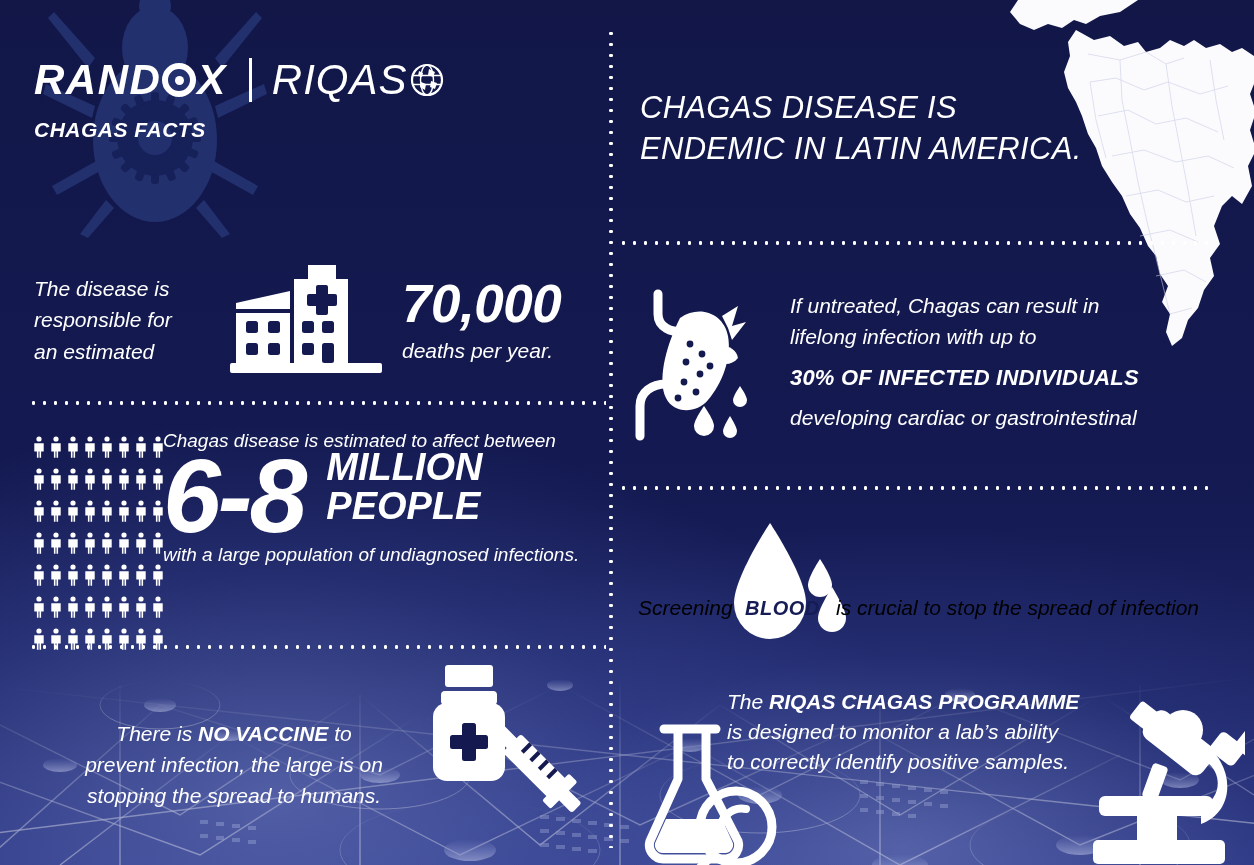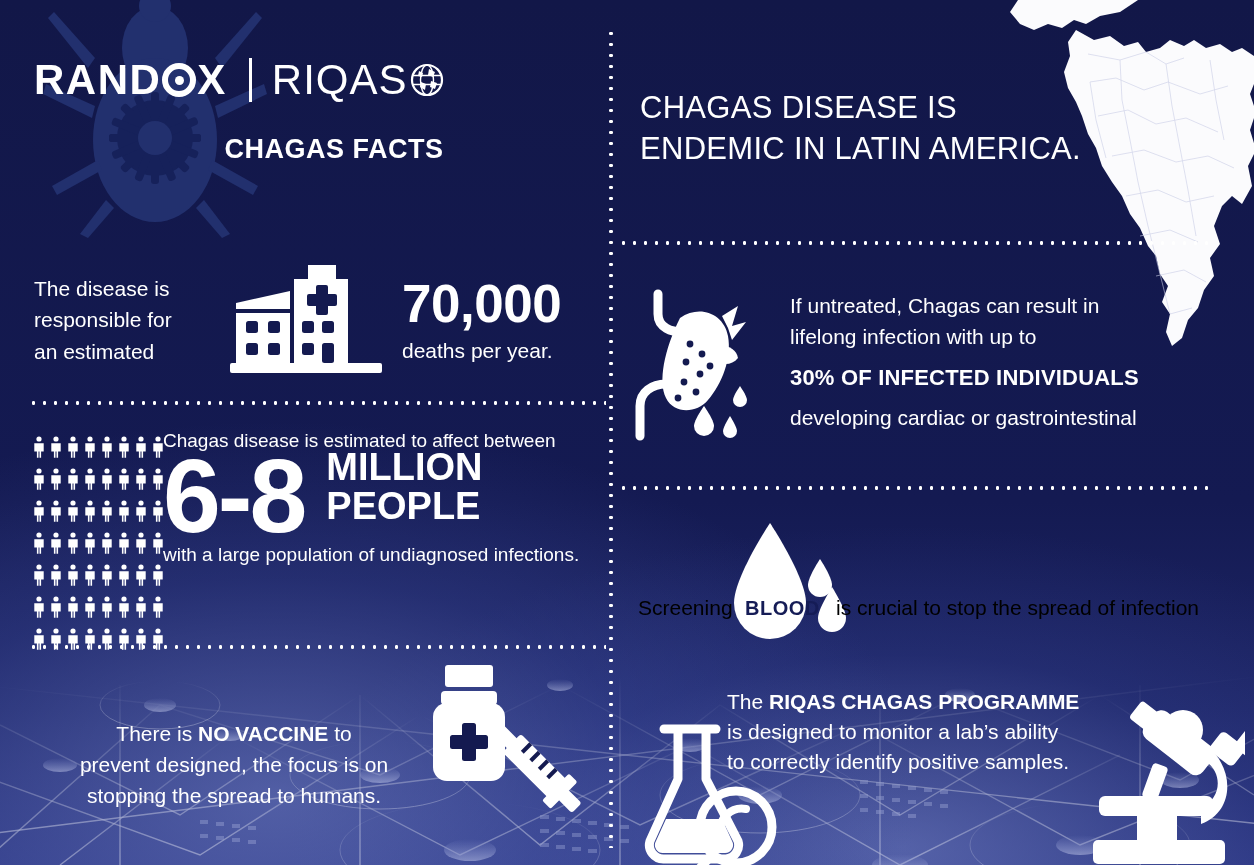--- a/index.html
+++ b/index.html
@@ -14,20 +14,21 @@
 
   .poster {
     position: relative;
     width: 1254px;
     height: 865px;
     background:
       radial-gradient(ellipse 900px 520px at 22% 92%, rgba(118,134,205,0.55) 0%, rgba(70,86,170,0.28) 42%, rgba(20,26,80,0) 72%),
       radial-gradient(ellipse 820px 430px at 72% 98%, rgba(126,142,210,0.50) 0%, rgba(60,76,160,0.22) 45%, rgba(20,26,80,0) 75%),
       linear-gradient(180deg, #121748 0%, #141a52 58%, #1e2667 82%, #2c3680 100%);
     overflow: hidden;
+    font-style: italic;
   }
 
   
   .bg-network {
     position: absolute;
     left: 0; bottom: 0;
     width: 1254px; height: 300px;
     opacity: 0.55;
     pointer-events: none;
   }
@@ -88,24 +89,23 @@
     width: 3px; height: 44px; background: #ffffff;
     margin: 0 20px 0 22px;
   }
   .riqas {
     font-size: 42px; font-weight: 400; letter-spacing: 1px;
     display: flex; align-items: center; line-height: 1;
   }
   .globe-icon { margin-left: 2px; display: inline-flex; }
 
   .subtitle {
-    margin-top: 32px;
-    font-size: 27px; font-weight: 700; letter-spacing: 0.5px;
+    margin-top: 16px;
+    font-size: 21px; font-weight: 700; letter-spacing: 0.5px;
     color: #ffffff;
-    text-align: right;
   }
 
   
   .endemic {
     position: absolute; left: 640px; top: 88px;
     font-size: 31px; font-weight: 400; line-height: 1.32;
     color: #ffffff; letter-spacing: 0.3px;
   }
 
   
@@ -618,21 +618,21 @@
         </div>
       </div>
       <div class="mt-bottom">with a large population of undiagnosed infections.</div>
     </div>
   </div>
 
   <div class="cell vaccine-block body-txt">
     <div>
       <span>There is </span><span class="bold">NO VACCINE</span><span> to</span>
     </div>
-    <div>prevent designed, the focus is on</div>
+    <div>prevent infection, the large is on</div>
     <div>stopping the spread to humans.</div>
   </div>
 
   <span class="vaccine-ico">
     <svg width="185" height="180" viewBox="0 0 185 180">
       <g fill="#ffffff">
         <rect x="30" y="0" width="48" height="22" rx="3"></rect>
         <rect x="26" y="26" width="56" height="14" rx="4"></rect>
         <rect x="18" y="38" width="72" height="78" rx="14"></rect>
       </g>

